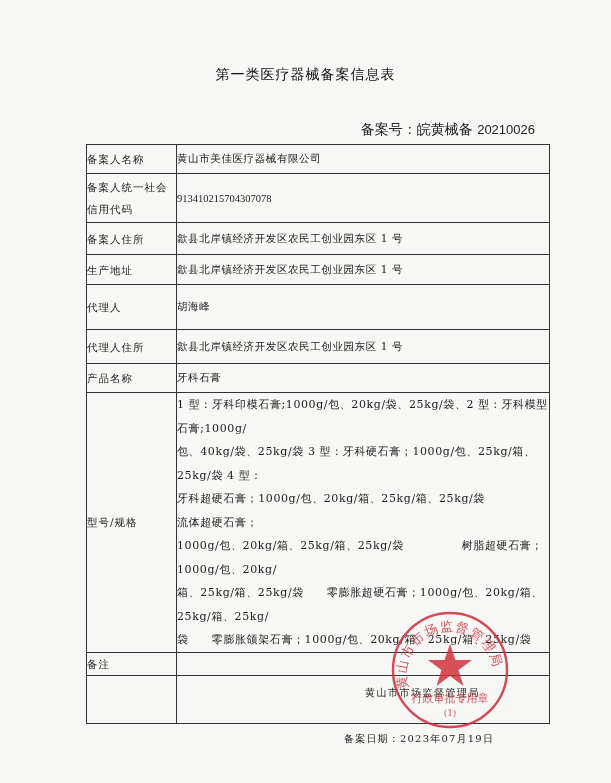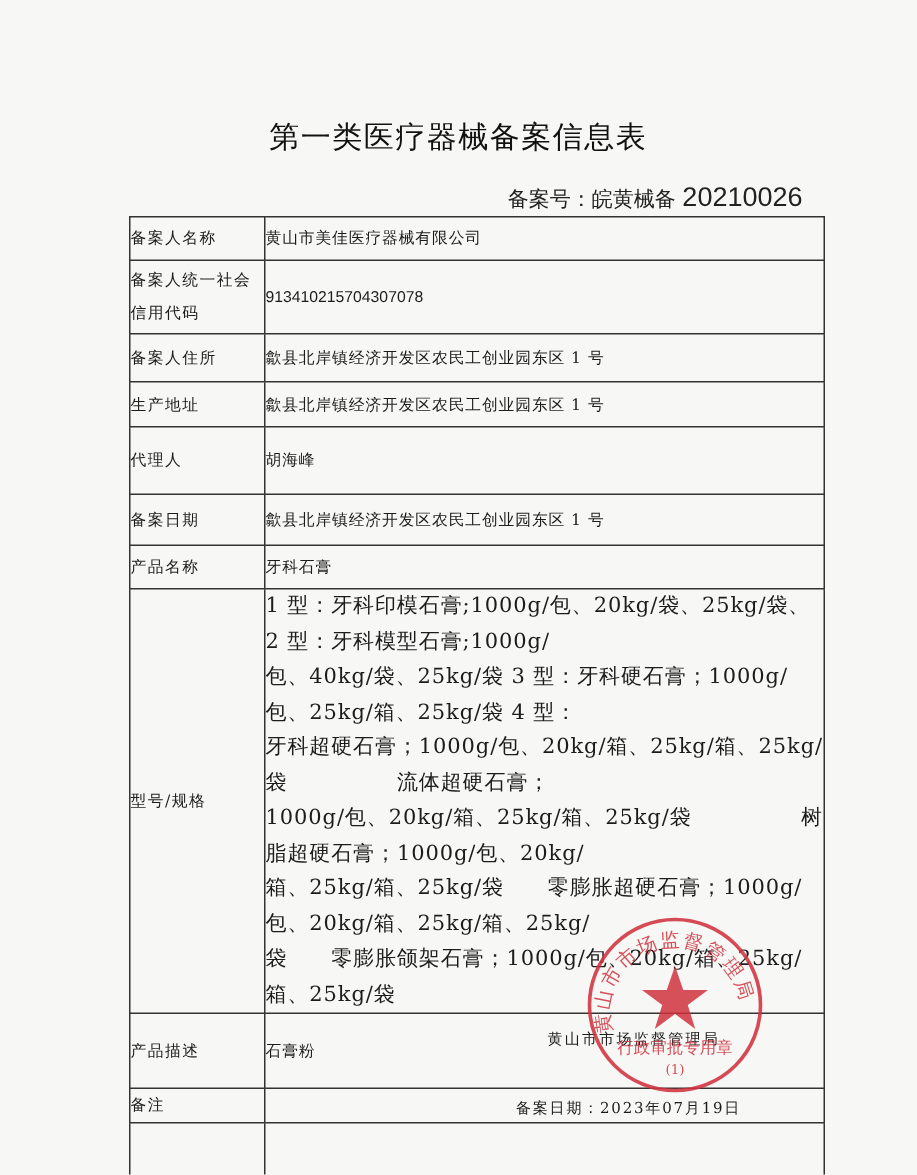--- a/index.html
+++ b/index.html
@@ -3,46 +3,46 @@
 <meta charset="utf-8">
 <style>
   html, body { margin: 0; padding: 0; }
   body {
     width: 611px; height: 783px; position: relative; overflow: hidden;
     background: #f7f7f5;
     font-family: "DejaVu Serif", "Liberation Serif", serif;
     color: #1c1c1c;
   }
   .page-title {
-    position: absolute; left: 0; width: 611px; top: 78px;
-    text-align: center; font-size: 20px; letter-spacing: 1px; color: #111;
+    position: absolute; left: 0; width: 611px; top: 66px;
+    text-align: center; font-size: 14px; letter-spacing: 1px; color: #111;
   }
   .record-no {
     position: absolute; right: 76px; top: 121px;
     font-size: 14px; color: #222;
   }
-  .record-no .num { font-family: "Liberation Sans", sans-serif; font-size: 18px; }
+  .record-no .num { font-family: "Liberation Sans", sans-serif; font-size: 13px; }
   table.info {
     position: absolute; left: 86px; top: 144px;
     width: 464px; border-collapse: collapse;
     font-size: 10.5px;
   }
   table.info td {
     border: 1.3px solid #333;
     padding: 0;
     vertical-align: middle;
   }
   td.label {
     width: 89px; text-align: left; letter-spacing: 1px; line-height: 22px;
   }
   td.value {
     padding-left: 9px; padding-right: 6px; letter-spacing: 0.6px;
   }
-  td.value .latin { font-family: Liberation Sans, sans-serif; letter-spacing: 0; }
-  .spec { line-height: 23.5px; font-size: 14px; }
+  td.value .latin { font-family: Liberation Serif, serif; letter-spacing: 0; }
+  .spec { line-height: 23.5px; font-size: 11px; }
   .footer-cell { position: relative; }
   .sign-org {
     position: absolute; left: 191px; top: 686px; font-size: 10px; letter-spacing: 1.5px;
   }
   .sign-date {
     position: absolute; left: 344px; top: 732px; font-size: 10px; letter-spacing: 1.2px;
   }
   .stamp {
     position: absolute; left: 390px; top: 610px; width: 120px; height: 120px;
     pointer-events: none;
@@ -77,41 +77,37 @@
   </tr>
   <tr style="height:30px">
     <td class="label">生产地址</td>
     <td class="value">歙县北岸镇经济开发区农民工创业园东区 1 号</td>
   </tr>
   <tr style="height:45px">
     <td class="label">代理人</td>
     <td class="value">胡海峰</td>
   </tr>
   <tr style="height:34px">
-    <td class="label">备案日期</td>
+    <td class="label">代理人住所</td>
     <td class="value">歙县北岸镇经济开发区农民工创业园东区 1 号</td>
   </tr>
   <tr style="height:29px">
     <td class="label">产品名称</td>
     <td class="value">牙科石膏</td>
   </tr>
   <tr style="height:145px">
     <td class="label">型号/规格</td>
     <td class="value spec">
       <div>1 型：牙科印模石膏;1000g/包、20kg/袋、25kg/袋、2 型：牙科模型石膏;1000g/</div>
       <div>包、40kg/袋、25kg/袋 3 型：牙科硬石膏；1000g/包、25kg/箱、25kg/袋 4 型：</div>
       <div>牙科超硬石膏；1000g/包、20kg/箱、25kg/箱、25kg/袋　　　　　流体超硬石膏；</div>
       <div>1000g/包、20kg/箱、25kg/箱、25kg/袋　　　　　树脂超硬石膏；1000g/包、20kg/</div>
       <div>箱、25kg/箱、25kg/袋　　零膨胀超硬石膏；1000g/包、20kg/箱、25kg/箱、25kg/</div>
       <div>袋　　零膨胀颌架石膏；1000g/包、20kg/箱、25kg/箱、25kg/袋</div>
     </td>
-  </tr>
-  <tr style="height:50px">
-    <td class="label">产品描述</td>
-    <td class="value">石膏粉</td>
   </tr>
   <tr style="height:23px">
     <td class="label">备注</td>
     <td class="value"></td>
   </tr>
   <tr style="height:48px">
     <td class="label" style="line-height:19px">
       
       
     </td>

